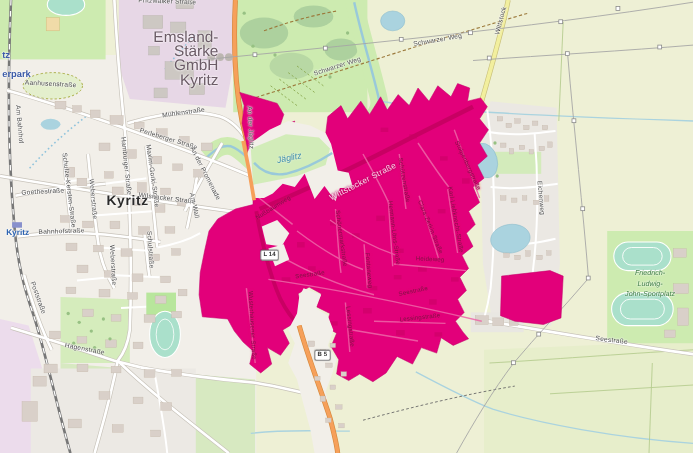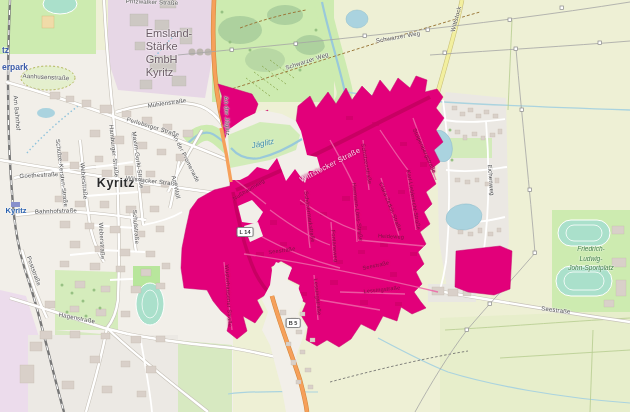--- a/index.html
+++ b/index.html
@@ -9,21 +9,21 @@
   .lbl{position:absolute;white-space:nowrap;line-height:1;}
   .street{font-size:6px;color:#4d4d4d;text-shadow:0 0 2px #fff,0 0 2px #fff,0 0 1px #fff;letter-spacing:.2px;}
   .street-magenta{font-size:5.5px;color:#7c1242;text-shadow:0 0 2px #e2007a,0 0 2px #e2007a;letter-spacing:.2px;}
   .road-main{font-size:7.5px;color:#fbd8ea;text-shadow:0 0 2px #b80060,0 0 2px #b80060;letter-spacing:.3px;}
   .town{font-size:12.5px;color:#2b2b2b;font-weight:600;letter-spacing:.6px;text-shadow:0 0 2px #fff,0 0 2px #fff;}
   .station{font-size:7.5px;color:#2b62b0;font-weight:700;text-shadow:0 0 2px #fff,0 0 2px #fff;}
   .water{font-size:8px;color:#3d8cab;font-style:italic;text-shadow:0 0 2px #fff;}
   .poi-blue{font-size:8.5px;color:#3c5ba8;font-weight:700;text-shadow:0 0 2px #fff,0 0 2px #fff;}
   .poi-green{font-size:6.5px;color:#3e7d44;font-style:italic;text-align:center;text-shadow:0 0 2px #fff,0 0 2px #fff;}
   .poi-green div{line-height:9.5px;}
-  .poi-industrial{font-size:11px;color:#6b5b66;text-align:left;text-shadow:0 0 2px #fff,0 0 2px #fff;}
+  .poi-industrial{font-size:14px;color:#6b5b66;text-align:right;text-shadow:0 0 2px #fff,0 0 2px #fff;}
   .poi-industrial div{line-height:13px;}
   .badge{position:absolute;background:#fff;border:1px solid #8a8a8a;border-radius:2px;font-size:5.5px;font-weight:700;color:#333;padding:1px 2px;transform:translate(-50%,-50%);box-shadow:0 0 1px rgba(0,0,0,.2);}
 </style>
 </head>
 <body>
 
 <div id="map">
 <svg width="630" height="412" viewBox="0 0 630 412">
 
   <rect x="0" y="0" width="630" height="412" fill="#eef0d5"></rect>

